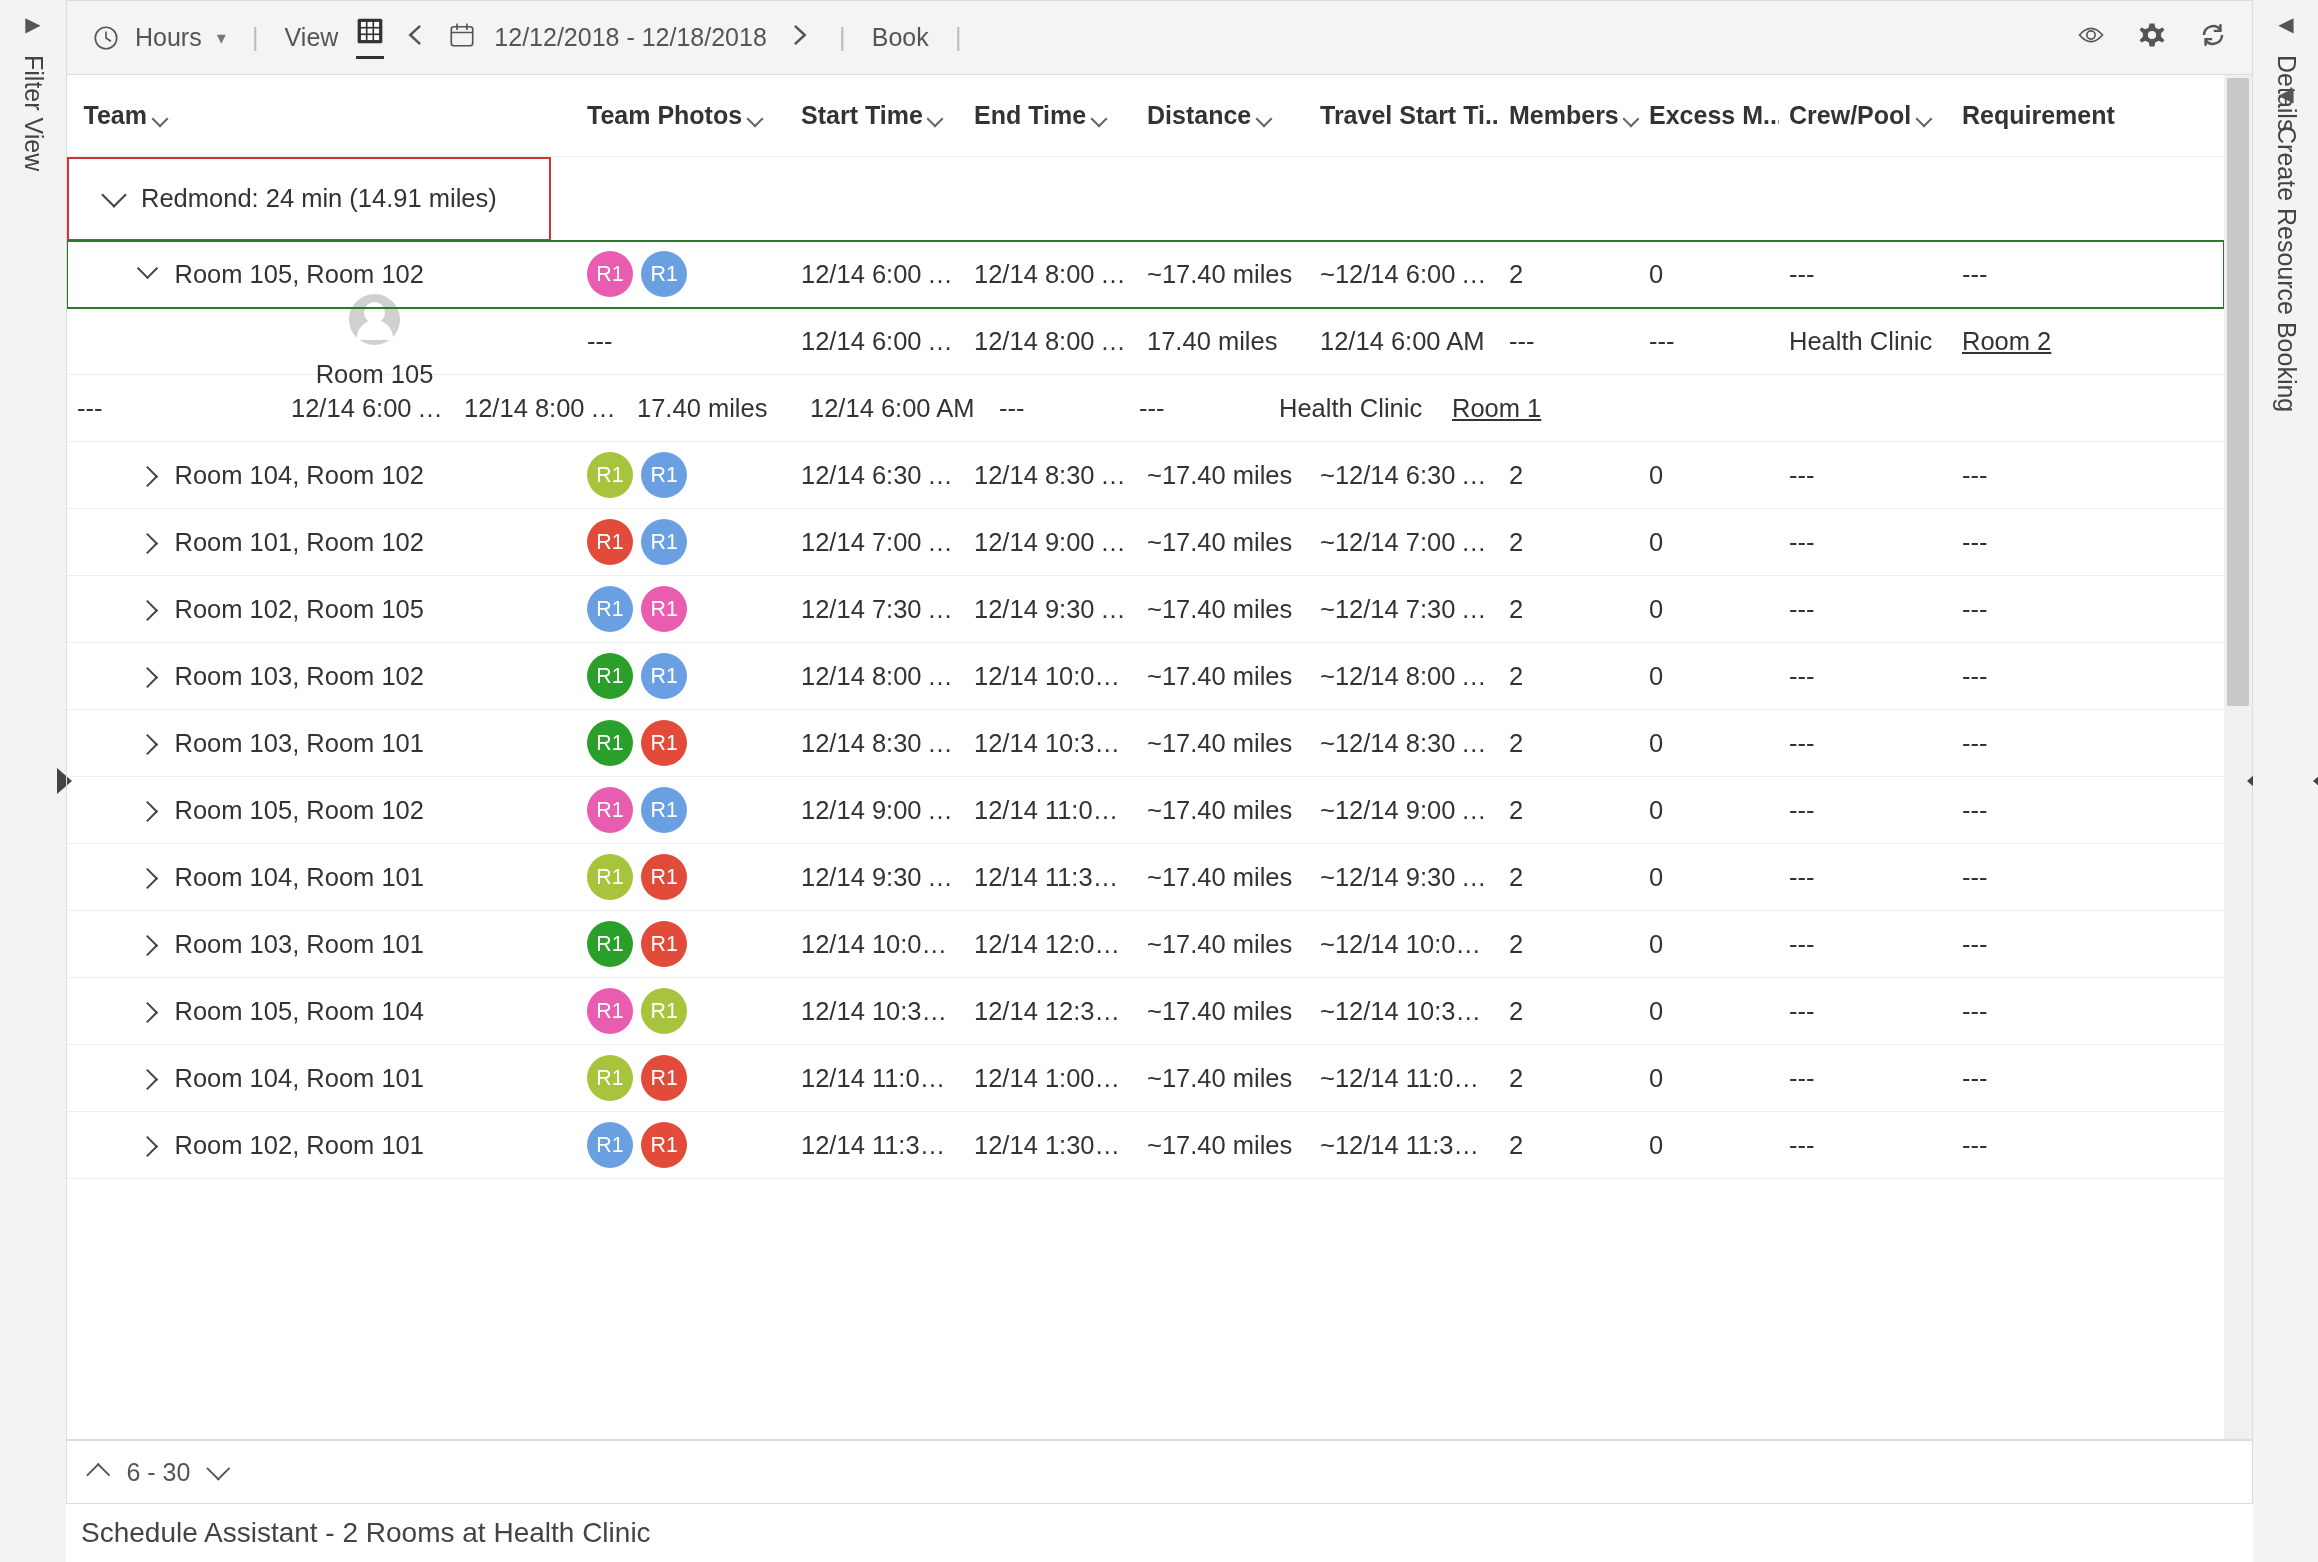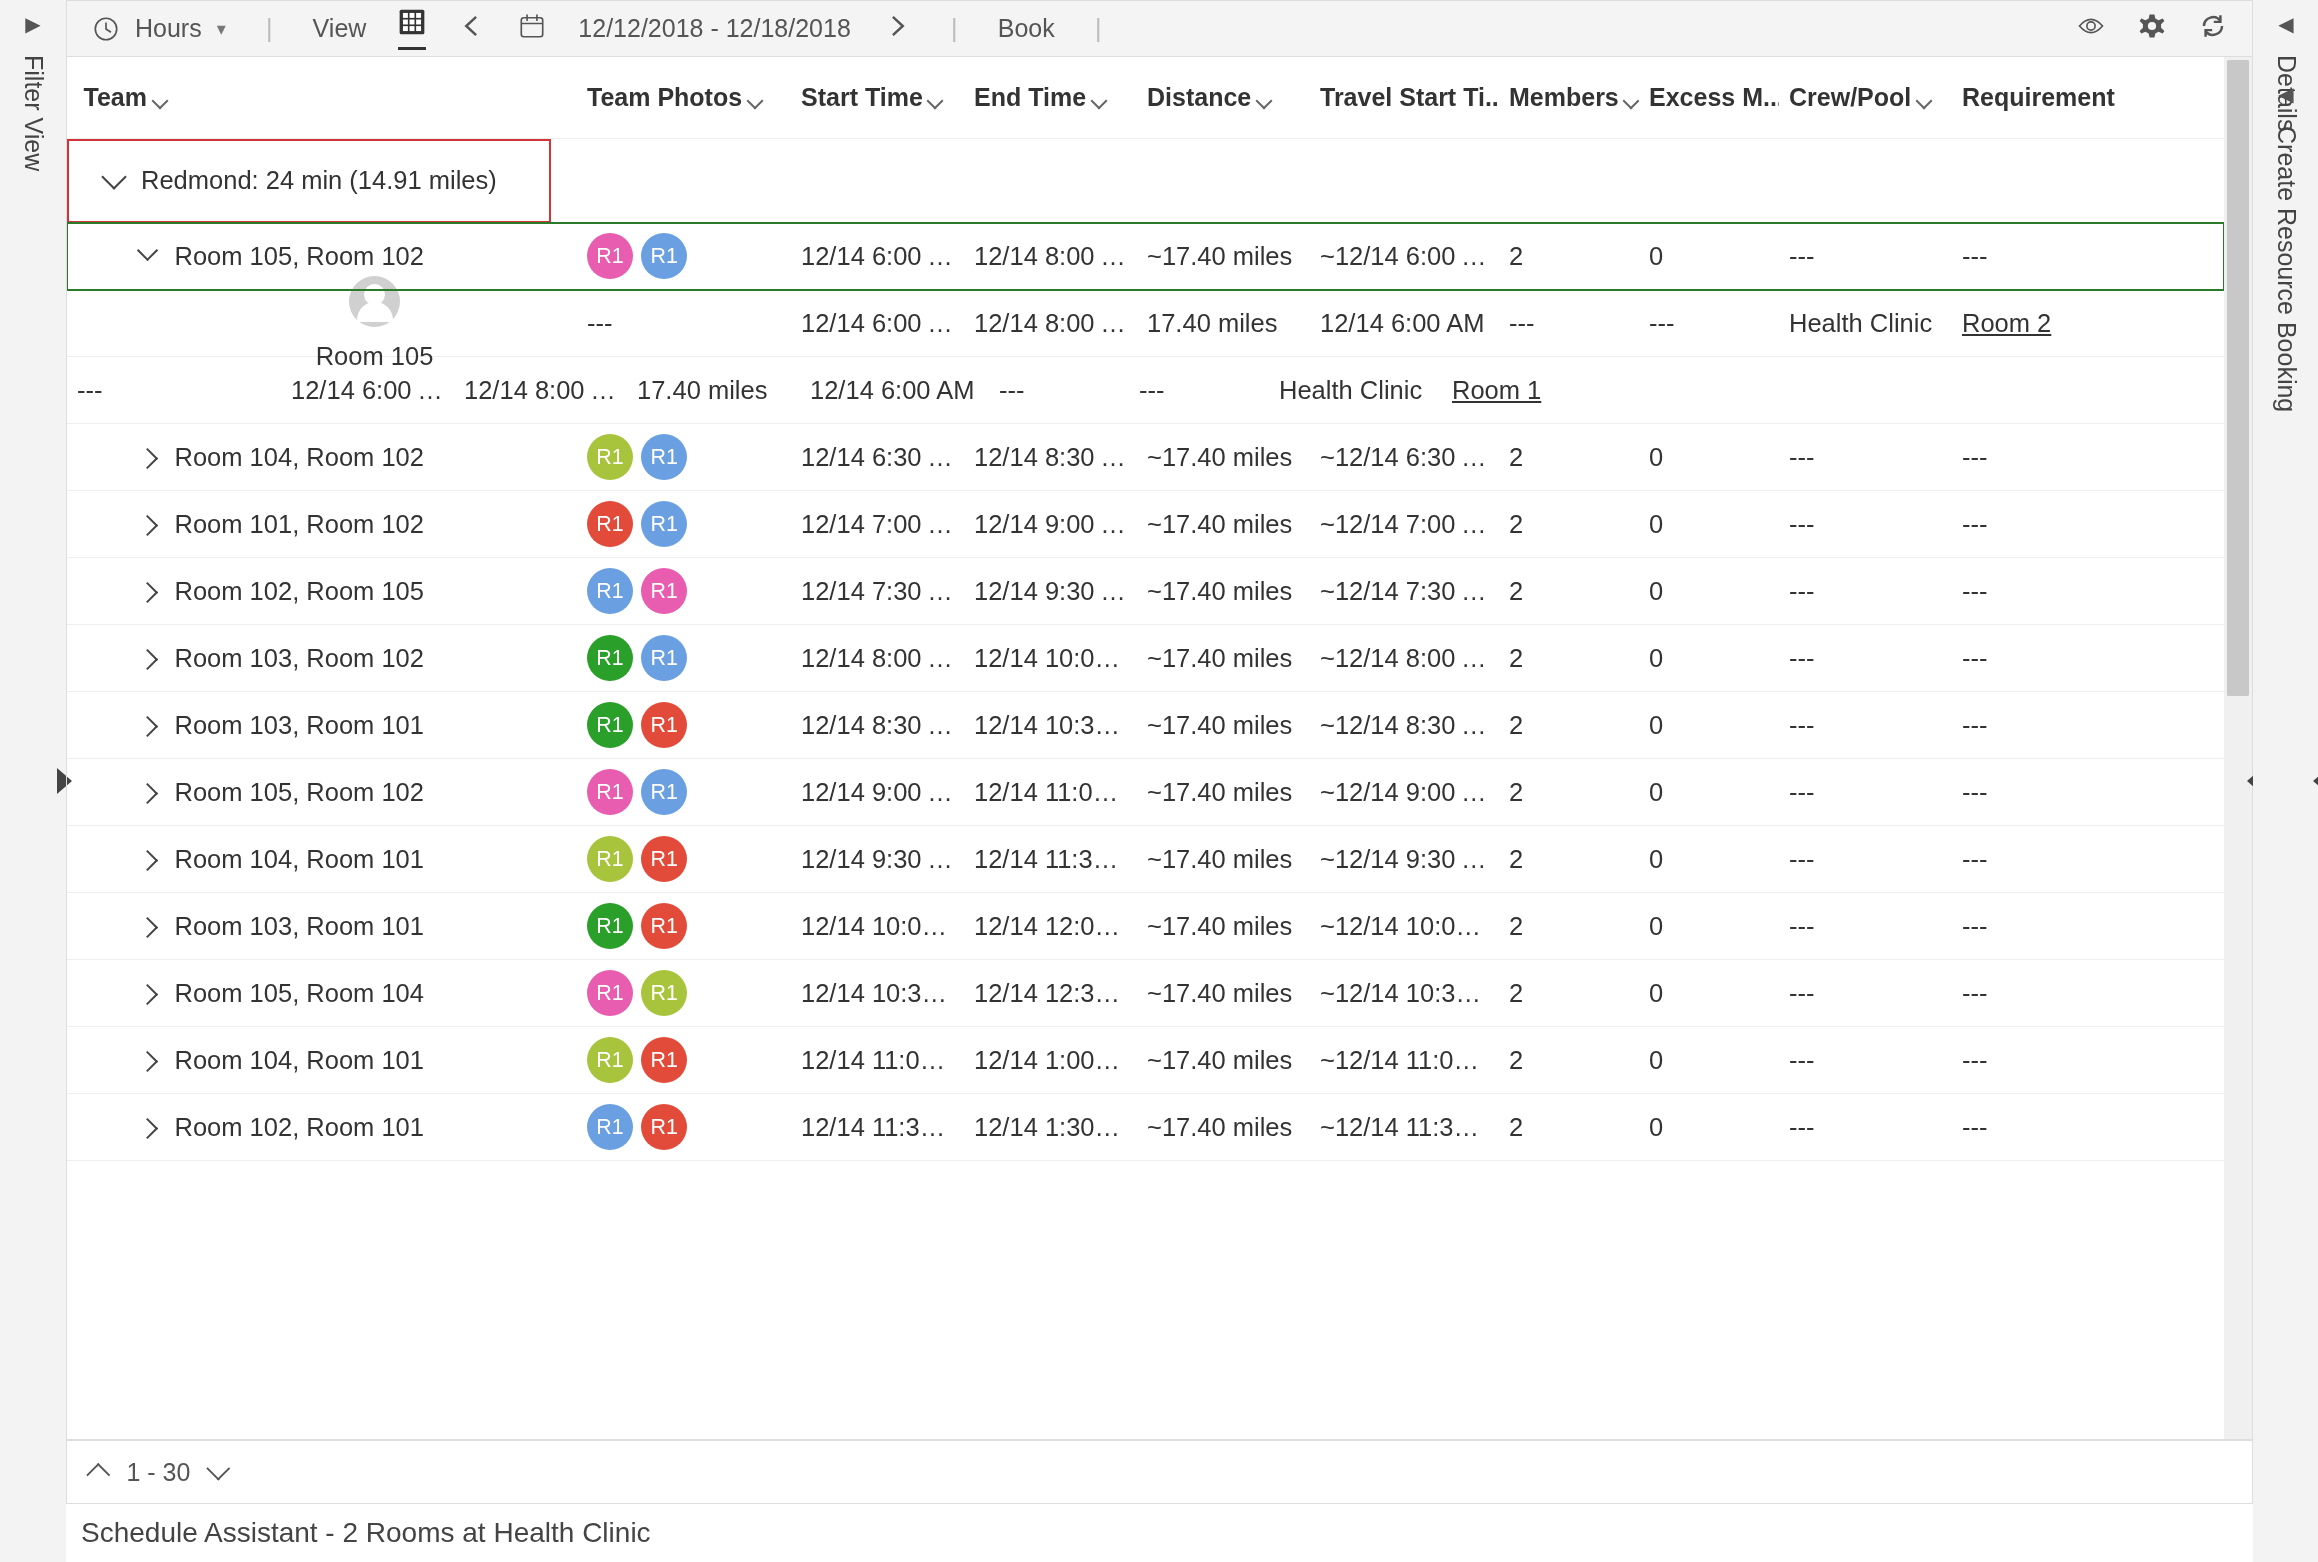--- a/index.html
+++ b/index.html
@@ -46,27 +46,27 @@
   .main {
     flex: 1;
     display: flex;
     flex-direction: column;
     position: relative;
     min-width: 0;
   }
 
   
   .toolbar {
-    height: 57px;
+    height: 75px;
     background: #f4f4f4;
     border: 0.8px solid #ddd;
     display: flex;
     align-items: center;
     padding: 0 25px;
-    gap: 32px;
+    gap: 18px;
     font-size: 25px;
     color: #555;
     margin: 0 0 0 0;
   }
   .toolbar .sep { color: #bbb; padding: 0 8.2px; }
   .toolbar .group { display: flex; align-items: center; gap: 15px; }
   .toolbar .right { margin-left: auto; display: flex; align-items: center; gap: 33px; }
   .toolbar .viewbtn {
     padding-bottom: 5px;
     border-bottom: 3.3px solid #333;
@@ -636,21 +636,21 @@
           </div>
 
       </div>
       <div class="scrollbar">
         <div class="thumb"></div>
       </div>
     </div>
 
     <div class="footer-bar">
       <span class="arr up"></span>
-      <span>1 - 30</span>
+      <span>6 - 30</span>
       <span class="arr dn"></span>
     </div>
 
     <div class="bottom-title">Schedule Assistant - 2 Rooms at Health Clinic</div>
   </div>
 
   <div class="mid-caret right"></div>
 
   <div class="side-rail right" style="position:relative;">
     <div class="tri">◀</div>

